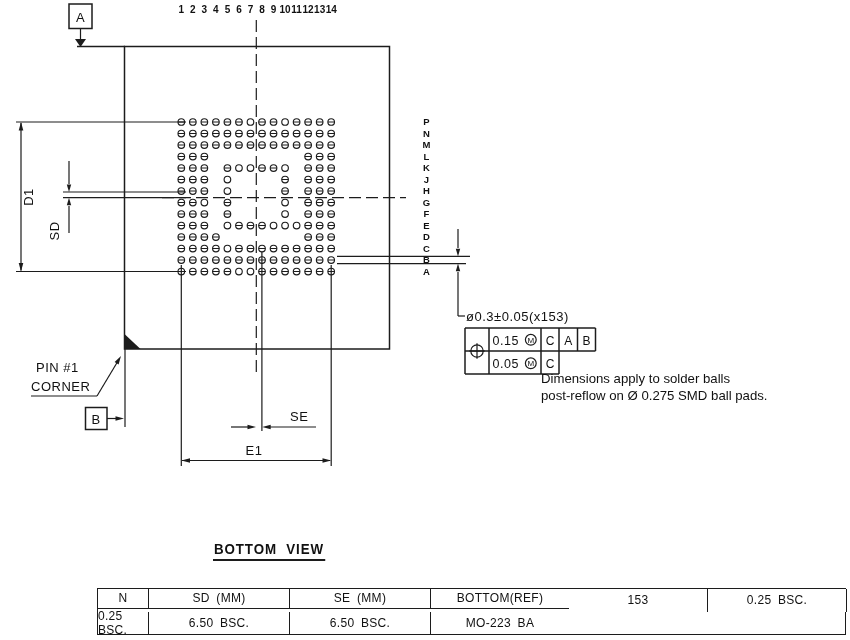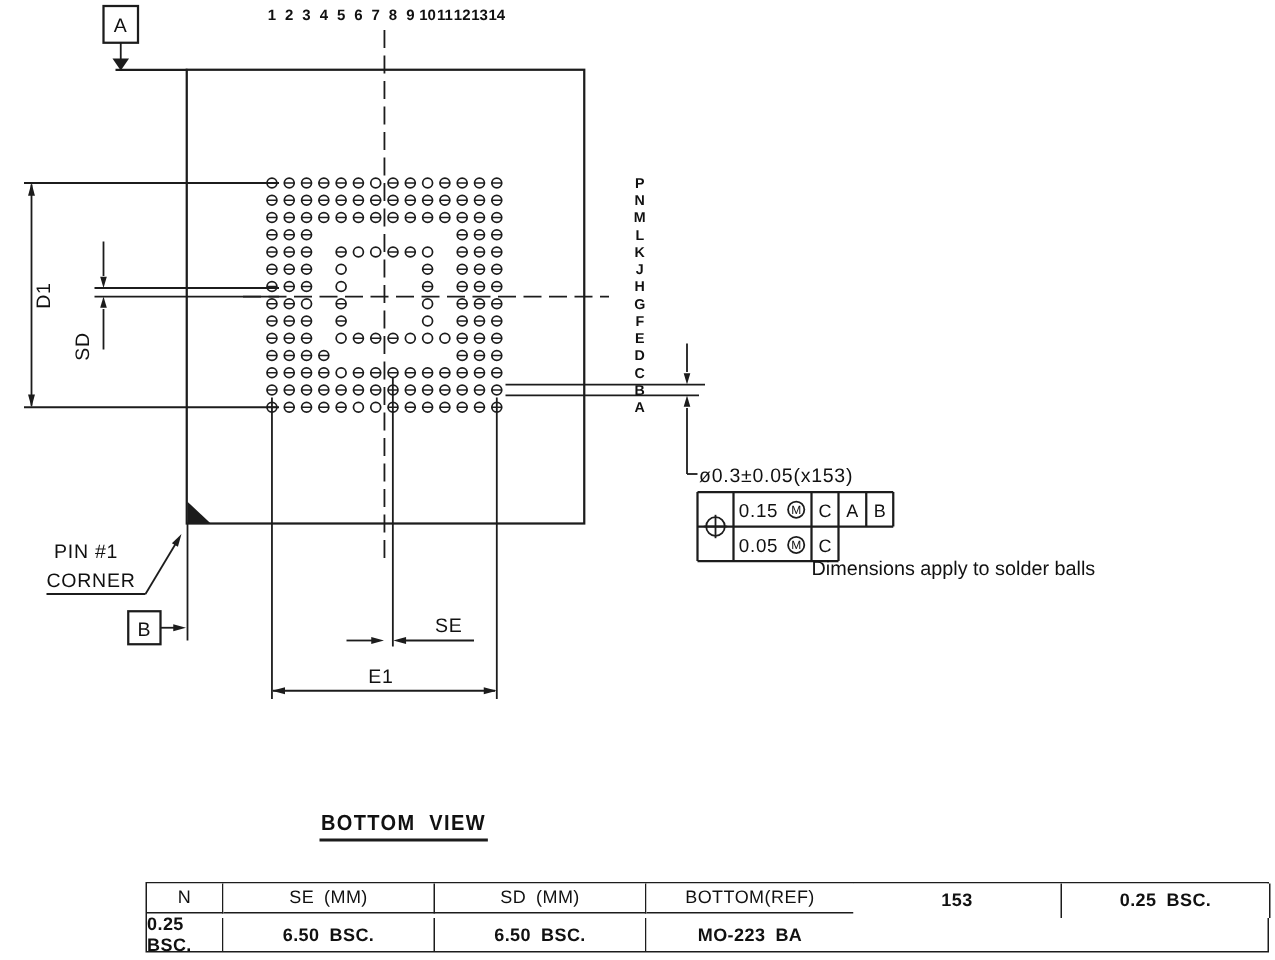--- a/index.html
+++ b/index.html
@@ -24,21 +24,21 @@
                letter-spacing:1px;word-spacing:5px;color:var(--text);
                border-bottom:2px solid var(--line);padding:0 1px 2px 1px;
                transform:scaleX(.92);transform-origin:left top;}
   .dim-table{position:absolute;left:97px;top:588px;width:749px;
              display:grid;grid-template-columns:51px 141px 141px 138px 139px 139px;
              grid-auto-rows:auto;border:1.7px solid var(--line);box-sizing:border-box;
              font-size:12px;color:var(--text);letter-spacing:.3px;word-spacing:3px;}
   .dim-table .cell{border-right:1.4px solid var(--line);border-bottom:1.4px solid var(--line);
              display:flex;align-items:center;justify-content:center;box-sizing:border-box;
              height:19.5px;background:#fff;}
-  .dim-table .cell.val{height:22.5px;border-bottom:none;font-weight:bold;}
+  .dim-table .cell.val{height:22.5px;border-bottom:none;}
   .dim-table .cell.last{border-right:none;}
 </style>
 </head>
 <body>
 
 <div class="stage">
 
   <svg id="dwg" width="850" height="530" viewBox="0 0 850 530">
 
     <line class="ln dash" x1="256.3" y1="20" x2="256.3" y2="376"></line>
@@ -468,28 +468,29 @@
       <text class="mid" x="586.5" y="344.5" font-size="12">B</text>
       <text class="tech" x="492.5" y="368" font-size="12.5">0.05</text>
       <circle class="ln" cx="530.8" cy="363.3" r="5.4"></circle>
       <text class="mid" x="530.8" y="366.3" font-size="8">M</text>
       <text class="mid" x="550" y="368" font-size="12">C</text>
     </g>
   </svg>
 
   <div class="note">
     <div>Dimensions apply to solder balls</div>
+    <div>post-reflow on Ø 0.275 SMD ball pads.</div>
   </div>
 
   <div class="bottom-view">BOTTOM VIEW</div>
 
   <div class="dim-table">
     <div class="cell">N</div>
+    <div class="cell">SD (MM)</div>
     <div class="cell">SE (MM)</div>
-    <div class="cell">SD (MM)</div>
     <div class="cell last">BOTTOM(REF)</div>
     <div class="cell val">153</div>
     <div class="cell val">0.25 BSC.</div>
     <div class="cell val">0.25 BSC.</div>
     <div class="cell val">6.50 BSC.</div>
     <div class="cell val">6.50 BSC.</div>
     <div class="cell val last">MO-223 BA</div>
   </div>
 
 </div>

